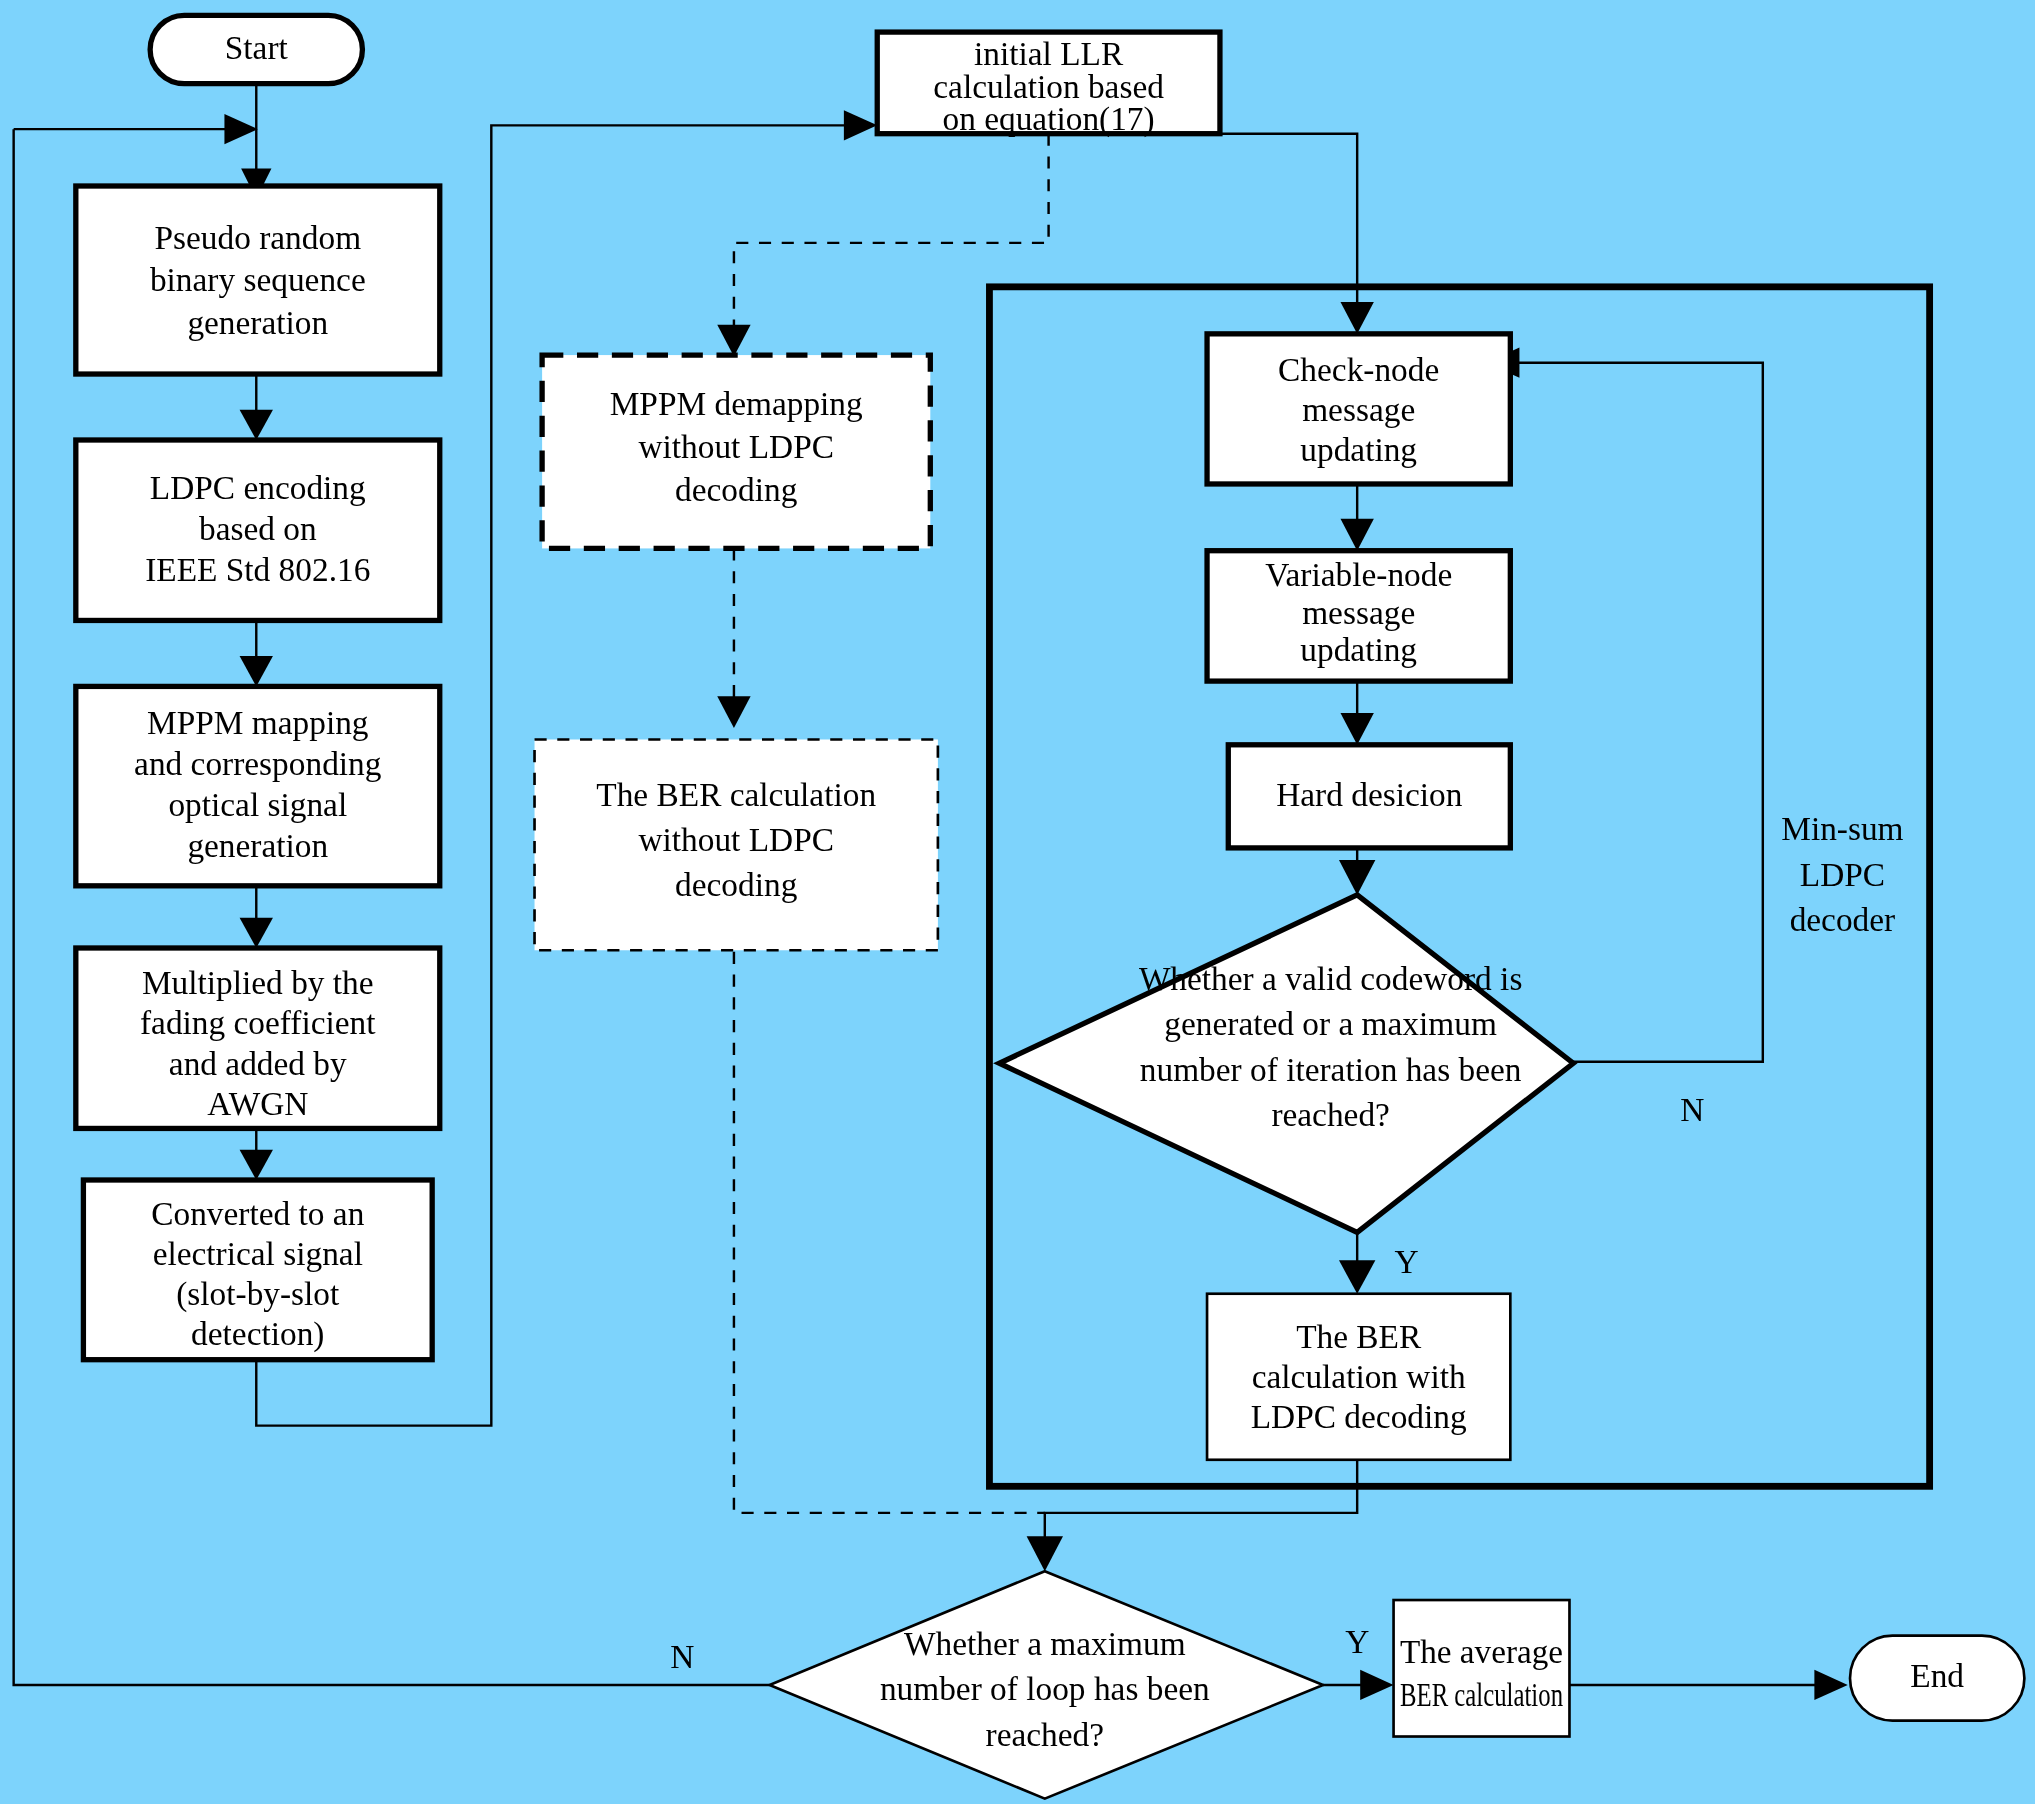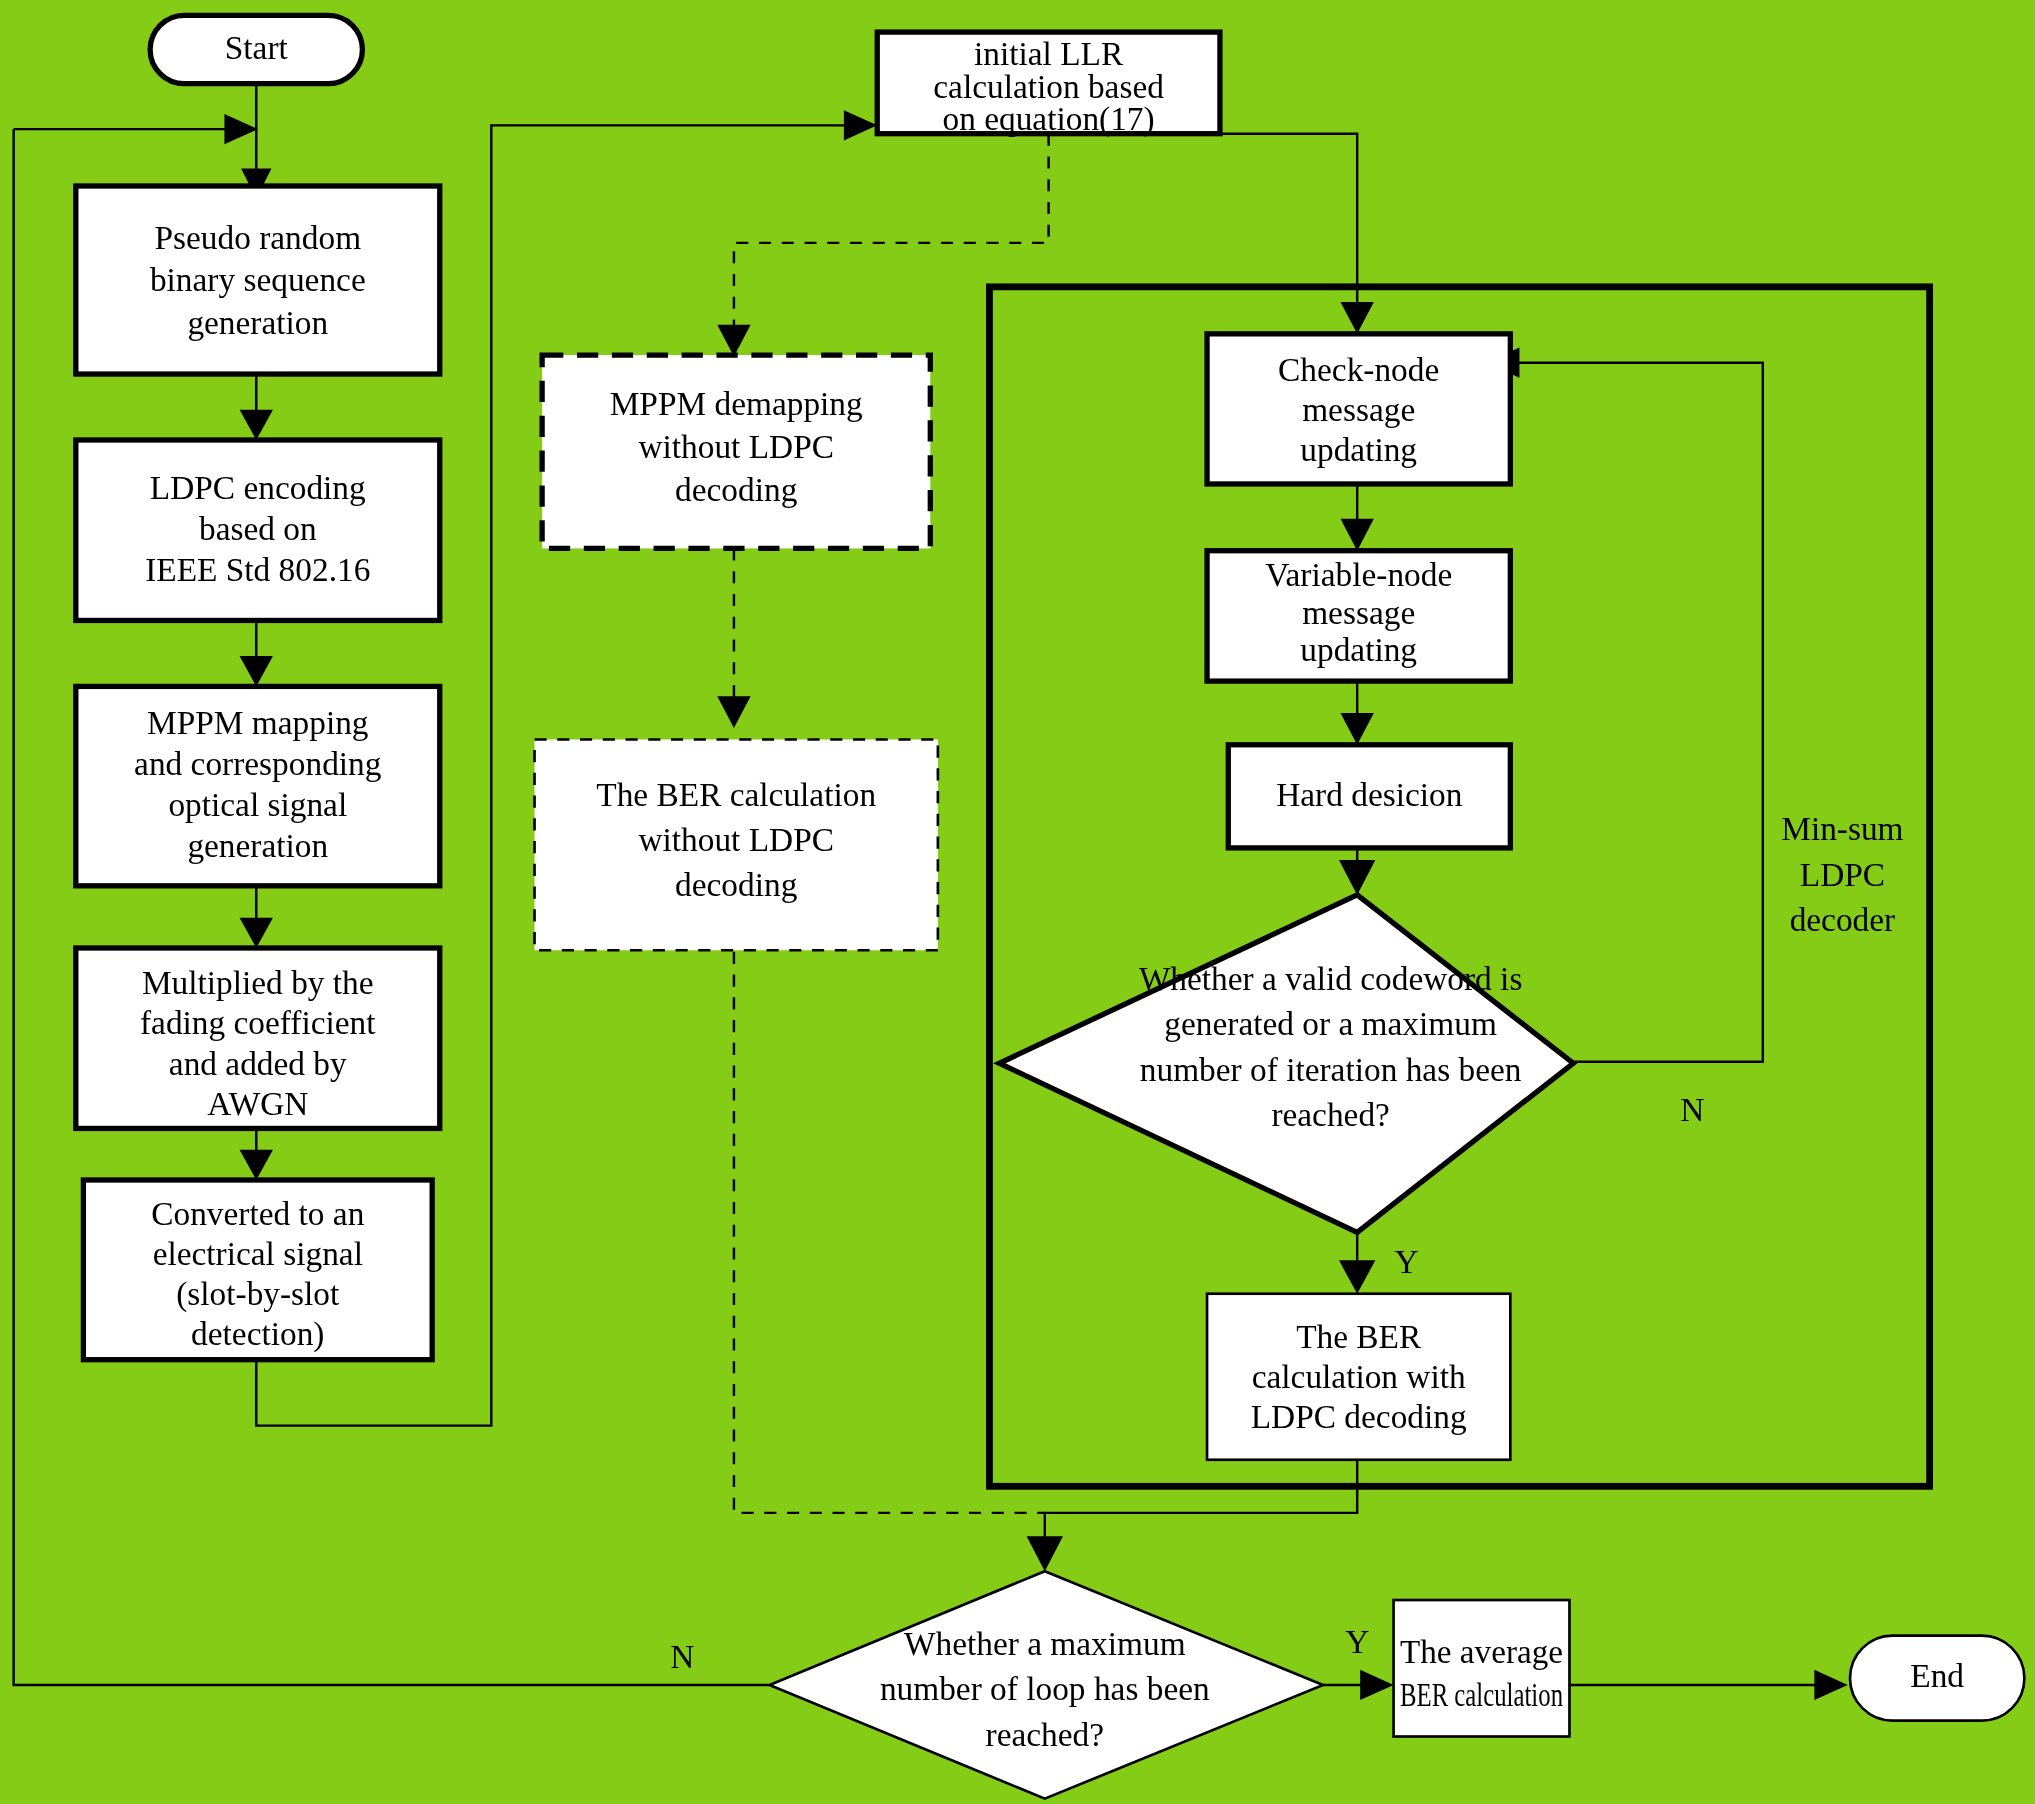--- a/index.html
+++ b/index.html
@@ -5,21 +5,21 @@
 <style>
   html, body {
     margin: 0;
     padding: 0;
     background: #ffffff;
   }
   #root {
     position: relative;
     width: 2035px;
     height: 1805px;
-    background: #84cc16;
+    background: #7dd3fc;
     font-family: "Liberation Serif", "DejaVu Serif", serif;
   }
   svg.flow {
     position: absolute;
     top: 0; left: 0;
     width: 2035px;
     height: 1805px;
     display: block;
   }
   .nodeText {

